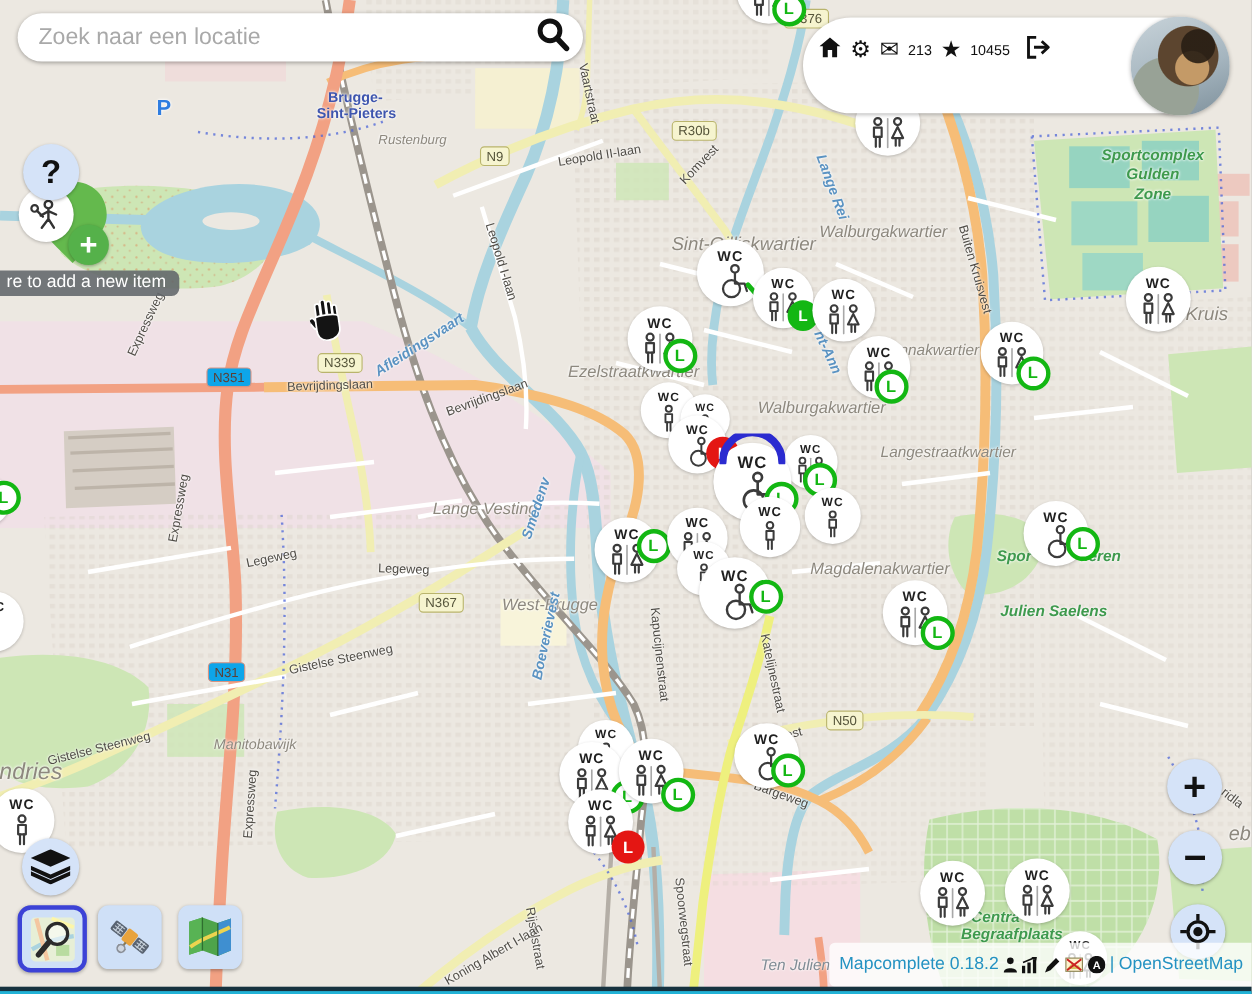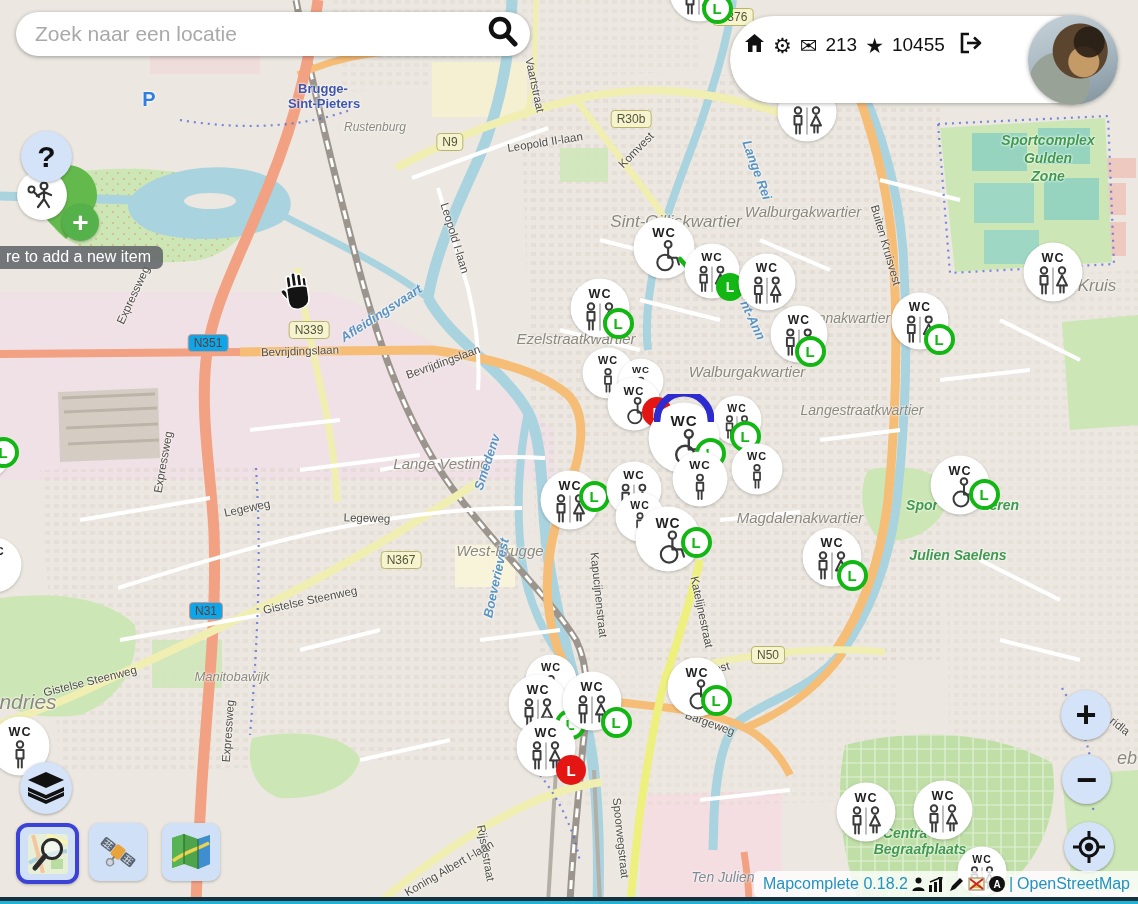--- a/index.html
+++ b/index.html
@@ -36,21 +36,21 @@
                 font-size:21px;color:#444;font-family:"Liberation Sans",sans-serif;}
   .search input::placeholder{color:#a9a9a9;}
   .search .mag{margin-right:10px;flex:none;}
   .user-panel{position:absolute;left:730px;top:16px;width:374px;height:87px;background:#fff;
               border-radius:44px;box-shadow:0 1px 4px rgba(0,0,0,.3);padding:11px 0 0 14px;}
   .user-row1{display:flex;align-items:center;gap:9px;}
   .user-name{font-size:20px;color:#111;}
   .user-badge{background:#f8dbbb;border-radius:14px;padding:2px 11px;font-size:18px;color:#222;}
   .user-row2{display:flex;align-items:center;gap:8px;margin-top:5px;color:#111;}
   .user-row2 .glyph{font-size:21px;line-height:21px;}
-  .user-row2 .num{font-size:19px;}
+  .user-row2 .num{font-size:13px;}
   .avatar{position:absolute;left:1028px;top:15px;width:90px;height:90px;border-radius:50%;
           box-shadow:0 1px 4px rgba(0,0,0,.3);overflow:hidden;cursor:pointer;
           background:
             radial-gradient(circle at 68% 30%, rgba(40,30,20,.9) 0 15px, rgba(0,0,0,0) 16px),
             radial-gradient(circle at 62% 52%, #c49a67 0 15px, rgba(0,0,0,0) 16px),
             radial-gradient(circle at 58% 40%, #5c452f 0 27px, rgba(0,0,0,0) 28px),
             radial-gradient(circle at 35% 75%, #98a296 0 30px, rgba(0,0,0,0) 31px),
             linear-gradient(160deg,#c8d3d9 0%,#a5b5bf 55%,#7e909b 100%);}
   
   .help-btn{position:absolute;left:21px;top:131px;width:51px;height:51px;border-radius:50%;
@@ -70,21 +70,21 @@
               background:#d5e3f8;display:flex;align-items:center;justify-content:center;
               box-shadow:0 1px 3px rgba(0,0,0,.3);cursor:pointer;}
   .thumb{position:absolute;top:823px;width:58px;height:58px;border-radius:10px;background:#cfe0f7;
          display:flex;align-items:center;justify-content:center;box-shadow:0 1px 3px rgba(0,0,0,.25);cursor:pointer;}
   .thumb.sel{border:4px solid #3c42d6;width:63px;height:61px;border-radius:12px;}
   
   .cbtn{position:absolute;border-radius:50%;background:#d5e3f8;display:flex;align-items:center;
         justify-content:center;box-shadow:0 1px 3px rgba(0,0,0,.35);cursor:pointer;
         font-size:36px;font-weight:bold;color:#111;}
   
-  .attr{position:absolute;right:0;bottom:7px;height:26px;background:rgba(255,255,255,.78);
+  .attr{position:absolute;right:0;bottom:7px;height:40px;background:rgba(255,255,255,.78);
         border-radius:5px 0 0 5px;display:flex;align-items:center;gap:4px;padding:0 8px 0 9px;
         font-size:16px;color:#2492c2;}
   .attr .ic{display:flex;align-items:center;}
   .bottom-strip{position:absolute;left:0;bottom:0;width:100%;height:7px;background:#16323f;
                 border-bottom:3px solid #22b2d6;}
 </style>
 </head>
 <body>
 
 <div class="stage">
@@ -247,21 +247,21 @@
       <span class="lb poi" style="left: 723px; top: 877px; transform: translate(-50%, -50%) rotate(0deg);">Ten Julien</span>
       <span class="lb poi" style="left: 723px; top: 893px; transform: translate(-50%, -50%) rotate(0deg); margin-top: 40px;">(Zone 01)</span>
       <span class="lb station" style="left: 323px; top: 88px; transform: translate(-50%, -50%) rotate(0deg);">Brugge-</span>
       <span class="lb station" style="left: 324px; top: 103px; transform: translate(-50%, -50%) rotate(0deg);">Sint-Pieters</span>
       <span class="lb parking" style="left: 149px; top: 99px; transform: translate(-50%, -50%) rotate(0deg);">P</span>
       <span class="rb yellow" style="left: 450px; top: 142px;">N9</span>
       <span class="rb yellow" style="left: 631px; top: 119px;">R30b</span>
       <span class="rb yellow" style="left: 733px; top: 17px;">N376</span>
       <span class="rb yellow" style="left: 309px; top: 330px;">N339</span>
       <span class="rb salmon" style="left: 208px; top: 343px;">N351</span>
-      <span class="rb yellow" style="left: 401px; top: 560px; text-align: center;">N367</span>
+      <span class="rb yellow" style="left: 401px; top: 548px; text-align: center;">N367</span>
       <span class="rb salmon" style="left: 206px; top: 611px;">N31</span>
       <span class="rb yellow" style="left: 768px; top: 655px;">N50</span>
     </div>
 
   <div id="marker-layer">
       <div class="mk" style="left: 669px; top: -38px;"><svg width="60" height="60" viewBox="-30 -30 60 60">
           <circle cx="0" cy="0" r="29.5" fill="#fff"></circle>
           <text x="0" y="-10.200000000000001" text-anchor="middle" font-size="12.6" font-weight="600" fill="#1f1f1f" letter-spacing="1" font-family="Liberation Sans,sans-serif">WC</text>
           <g transform="translate(0,9) scale(1.000)" fill="none" stroke="#3b3b3b" stroke-width="2" stroke-linecap="round" stroke-linejoin="round">
             <g transform="translate(-9,0)">

